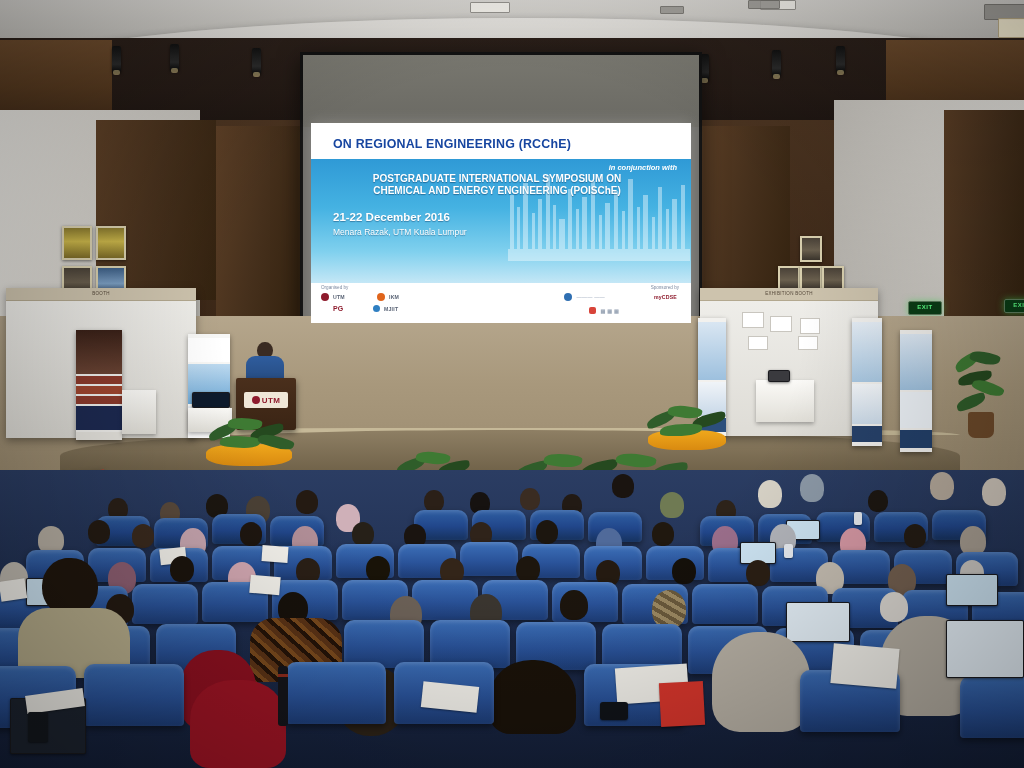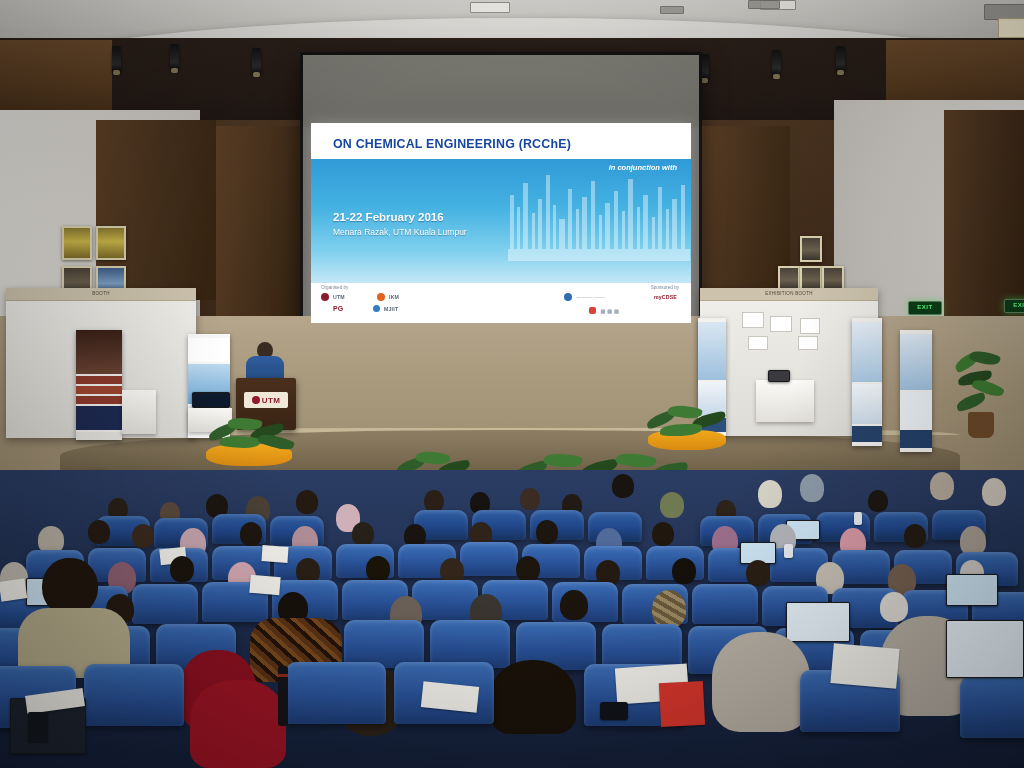--- a/index.html
+++ b/index.html
@@ -179,21 +179,21 @@
   <div class="exitsign" style="left:1004px;top:299px;">
     <span>EXIT</span>
   </div>
 
   <div class="screen-frame">
     <div class="screen-blank"></div>
 
     <div class="slide">
 
       <div class="slide-title">
-        <div>ON CHEMICAL ENGINEERING (RCChE)</div>
+        <div>ON REGIONAL ENGINEERING (RCChE)</div>
       </div>
 
       <div class="slide-body">
 
         <svg class="refinery" viewBox="0 0 185 100" preserveAspectRatio="none">
           <g fill="#ffffff" opacity="0.75">
             <rect x="4" y="34" width="4" height="66"></rect>
               <rect x="11" y="46" width="3" height="54"></rect>
             <rect x="17" y="22" width="5" height="78"></rect>
               <rect x="26" y="52" width="3" height="48"></rect>
@@ -217,23 +217,25 @@
               <rect x="160" y="48" width="3" height="52"></rect>
             <rect x="166" y="38" width="5" height="62"></rect>
               <rect x="175" y="24" width="4" height="76"></rect>
             <rect x="2" y="88" width="182" height="12"></rect>
           </g>
         </svg>
 
         <div class="slide-conj">in conjunction with</div>
 
         <div class="slide-sym">
-        </div>
-
-        <div class="slide-date">21-22 February 2016</div>
+          <div>POSTGRADUATE INTERNATIONAL SYMPOSIUM ON</div>
+          <div>CHEMICAL AND ENERGY ENGINEERING (POISChE)</div>
+        </div>
+
+        <div class="slide-date">21-22 December 2016</div>
         <div class="slide-venue">Menara Razak, UTM Kuala Lumpur</div>
       </div>
 
       <div class="slide-logos">
         <div class="logocap" style="left:10px;top:2px;">Organised by</div>
         <div class="logocap" style="right:12px;top:2px;">Sponsored by</div>
 
         <div class="logo-row" style="left:10px;top:10px;">
           <span class="logo-mark" style="background:#8e1b2d;"></span>
           <span class="logo-txt">UTM</span>

